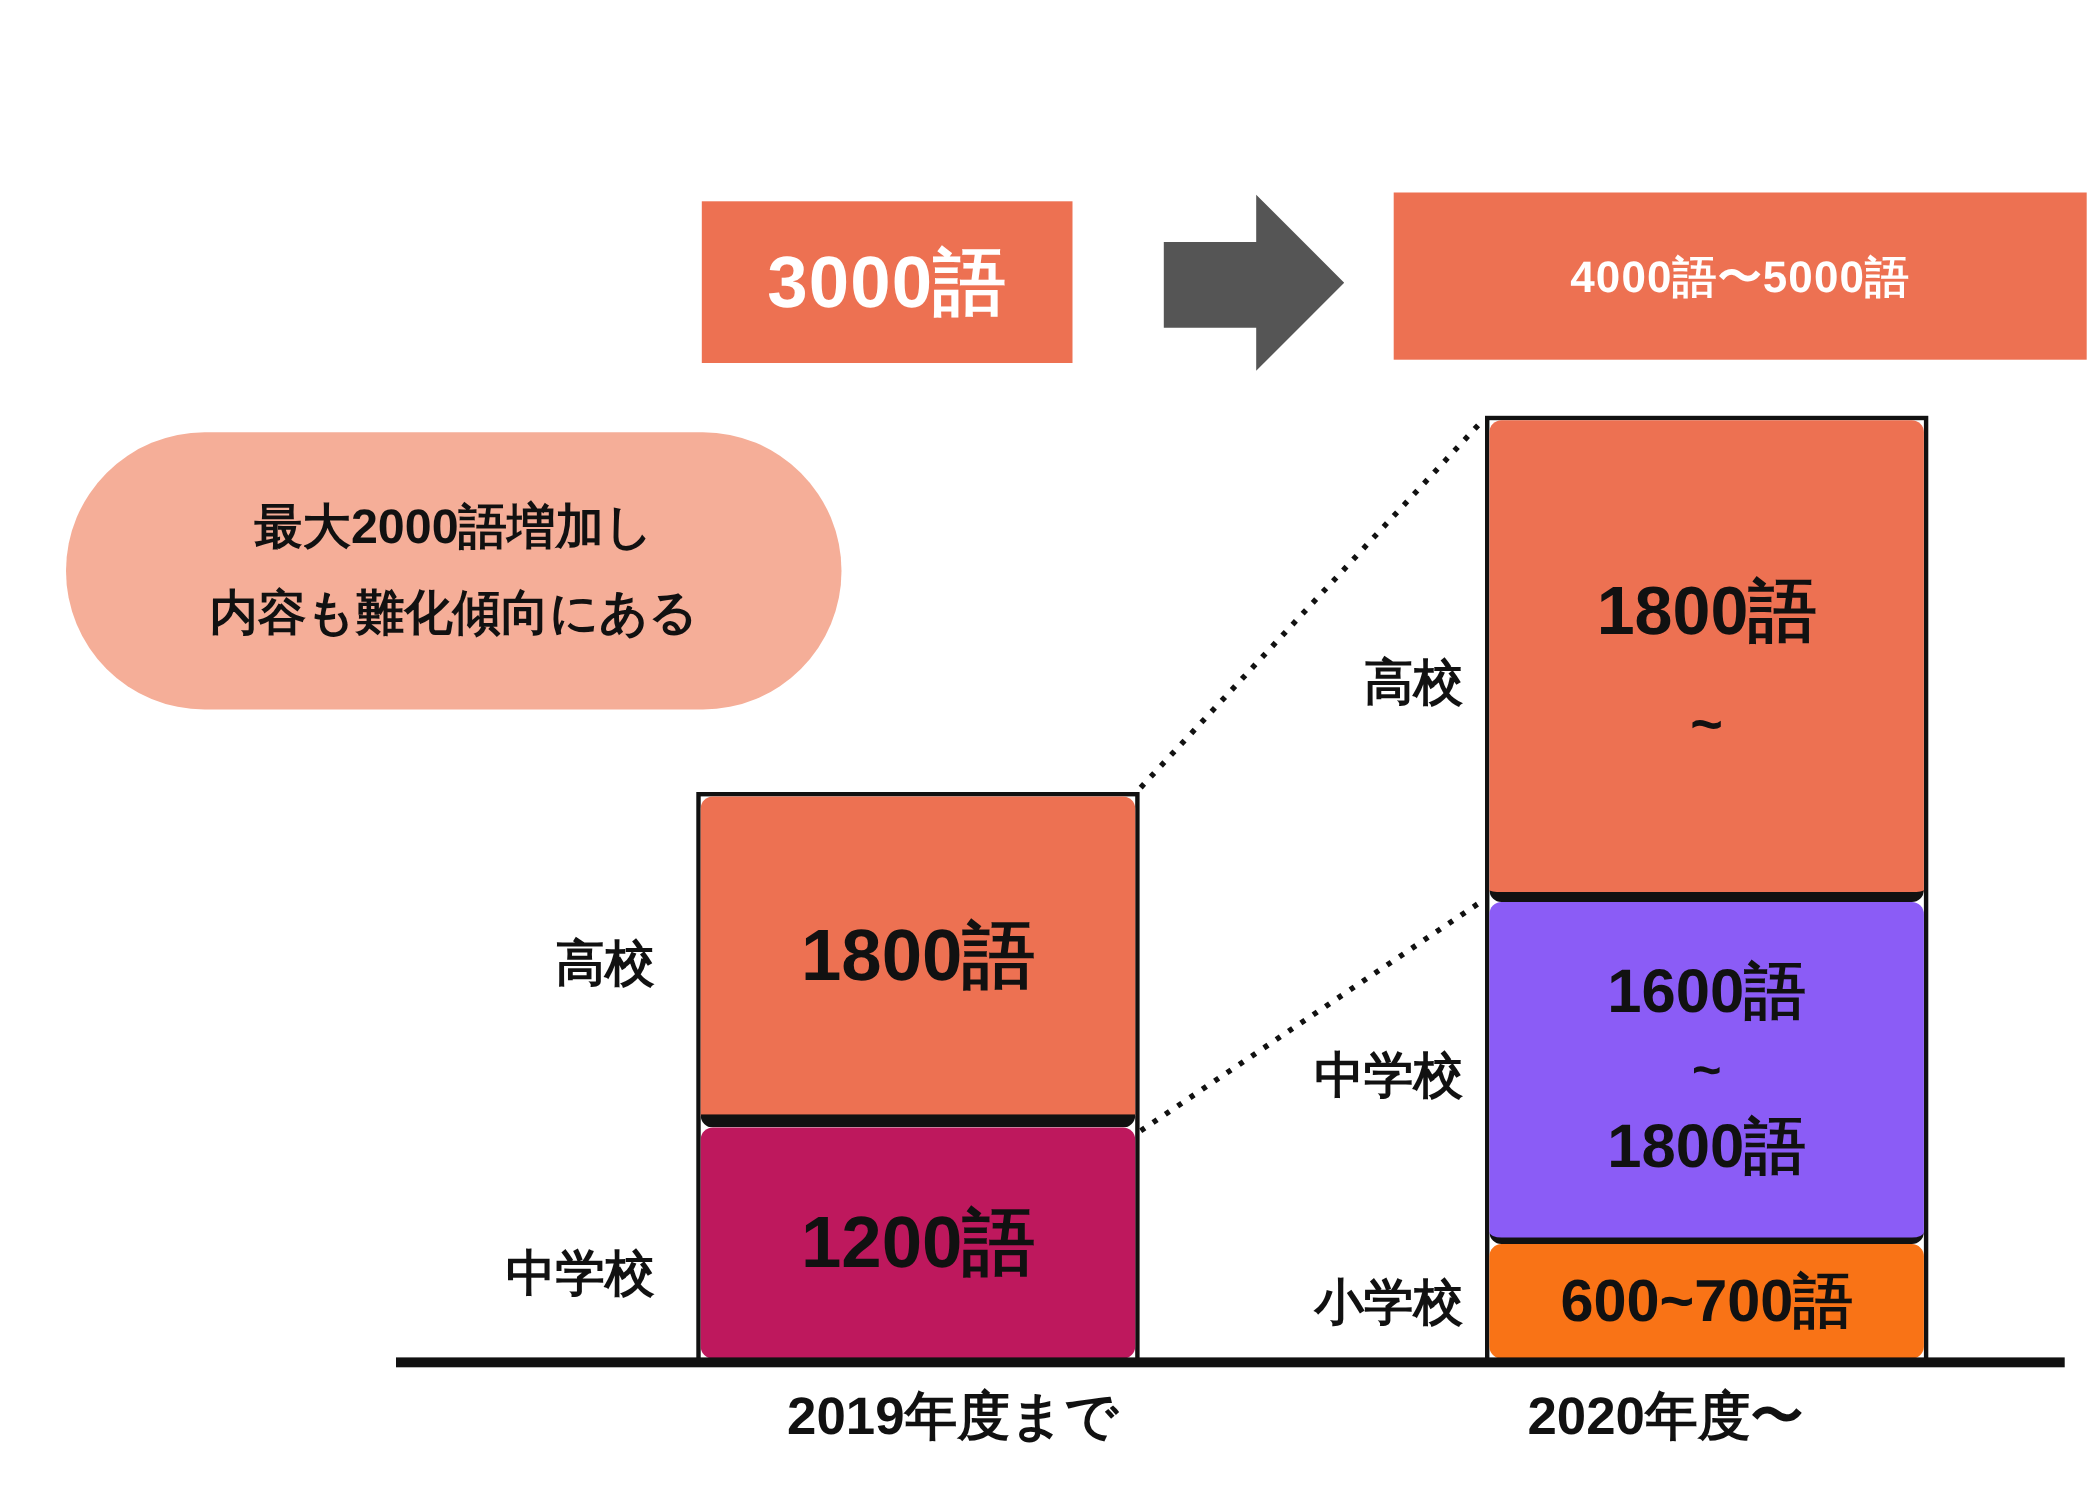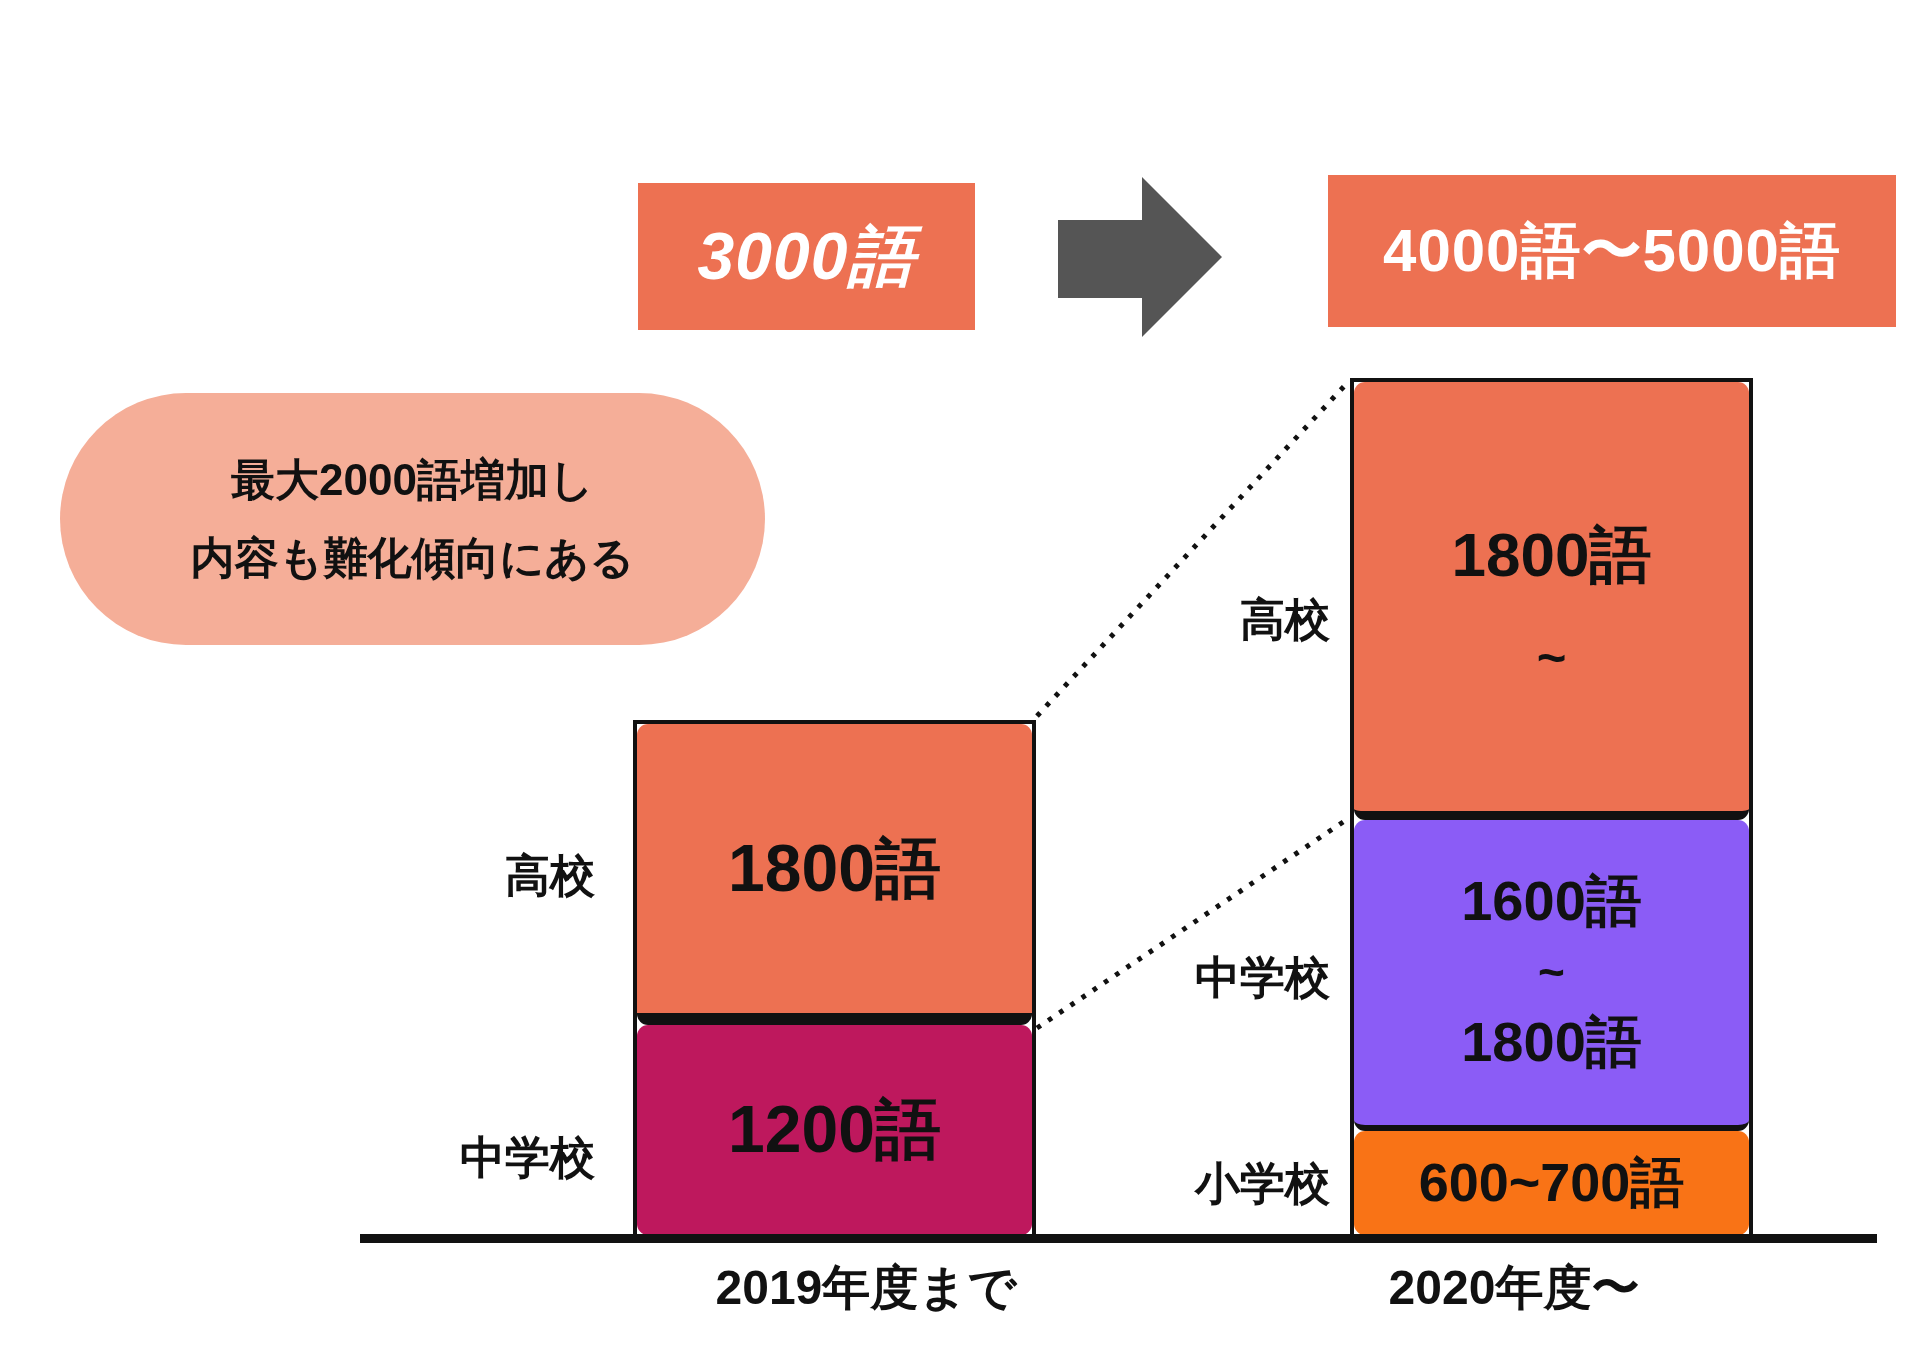--- a/index.html
+++ b/index.html
@@ -5,22 +5,22 @@
   html,body{margin:0;padding:0;background:#ffffff;}
   .canvas{
     position:relative;width:1909px;height:1350px;background:#ffffff;overflow:hidden;
     font-family:"Liberation Sans","DejaVu Sans",sans-serif;color:#111111;font-weight:700;
   }
   .overlay{position:absolute;left:0;top:0;width:1909px;height:1350px;pointer-events:none;}
   .dotted{stroke:#111111;stroke-width:5;stroke-dasharray:4.5 9;fill:none;}
 
   .box{position:absolute;display:flex;align-items:center;justify-content:center;
        color:#ffffff;letter-spacing:1px;}
-  .box.before{left:638px;top:183px;width:337px;height:147px;font-size:66px;font-style:italic;}
-  .box.after{left:1328px;top:175px;width:568px;height:152px;font-size:60px;}
+  .box.before{left:638px;top:183px;width:337px;height:147px;font-size:66px;}
+  .box.after{left:1267px;top:175px;width:630px;height:152px;font-size:40px;}
 
   .callout{position:absolute;left:60px;top:393px;width:705px;height:252px;border-radius:130px;
            display:flex;flex-direction:column;align-items:center;justify-content:center;
            font-size:44px;line-height:78px;text-align:center;color:#111111;}
 
   .bar{position:absolute;border:4px solid #111111;box-sizing:border-box;
        display:flex;flex-direction:column;}
   .bar.left{left:633px;top:720px;width:403px;height:519px;}
   .bar.right{left:1350px;top:378px;width:403px;height:861px;}
   .seg{display:flex;flex-direction:column;align-items:center;justify-content:center;box-sizing:border-box;border-radius:11px;}

